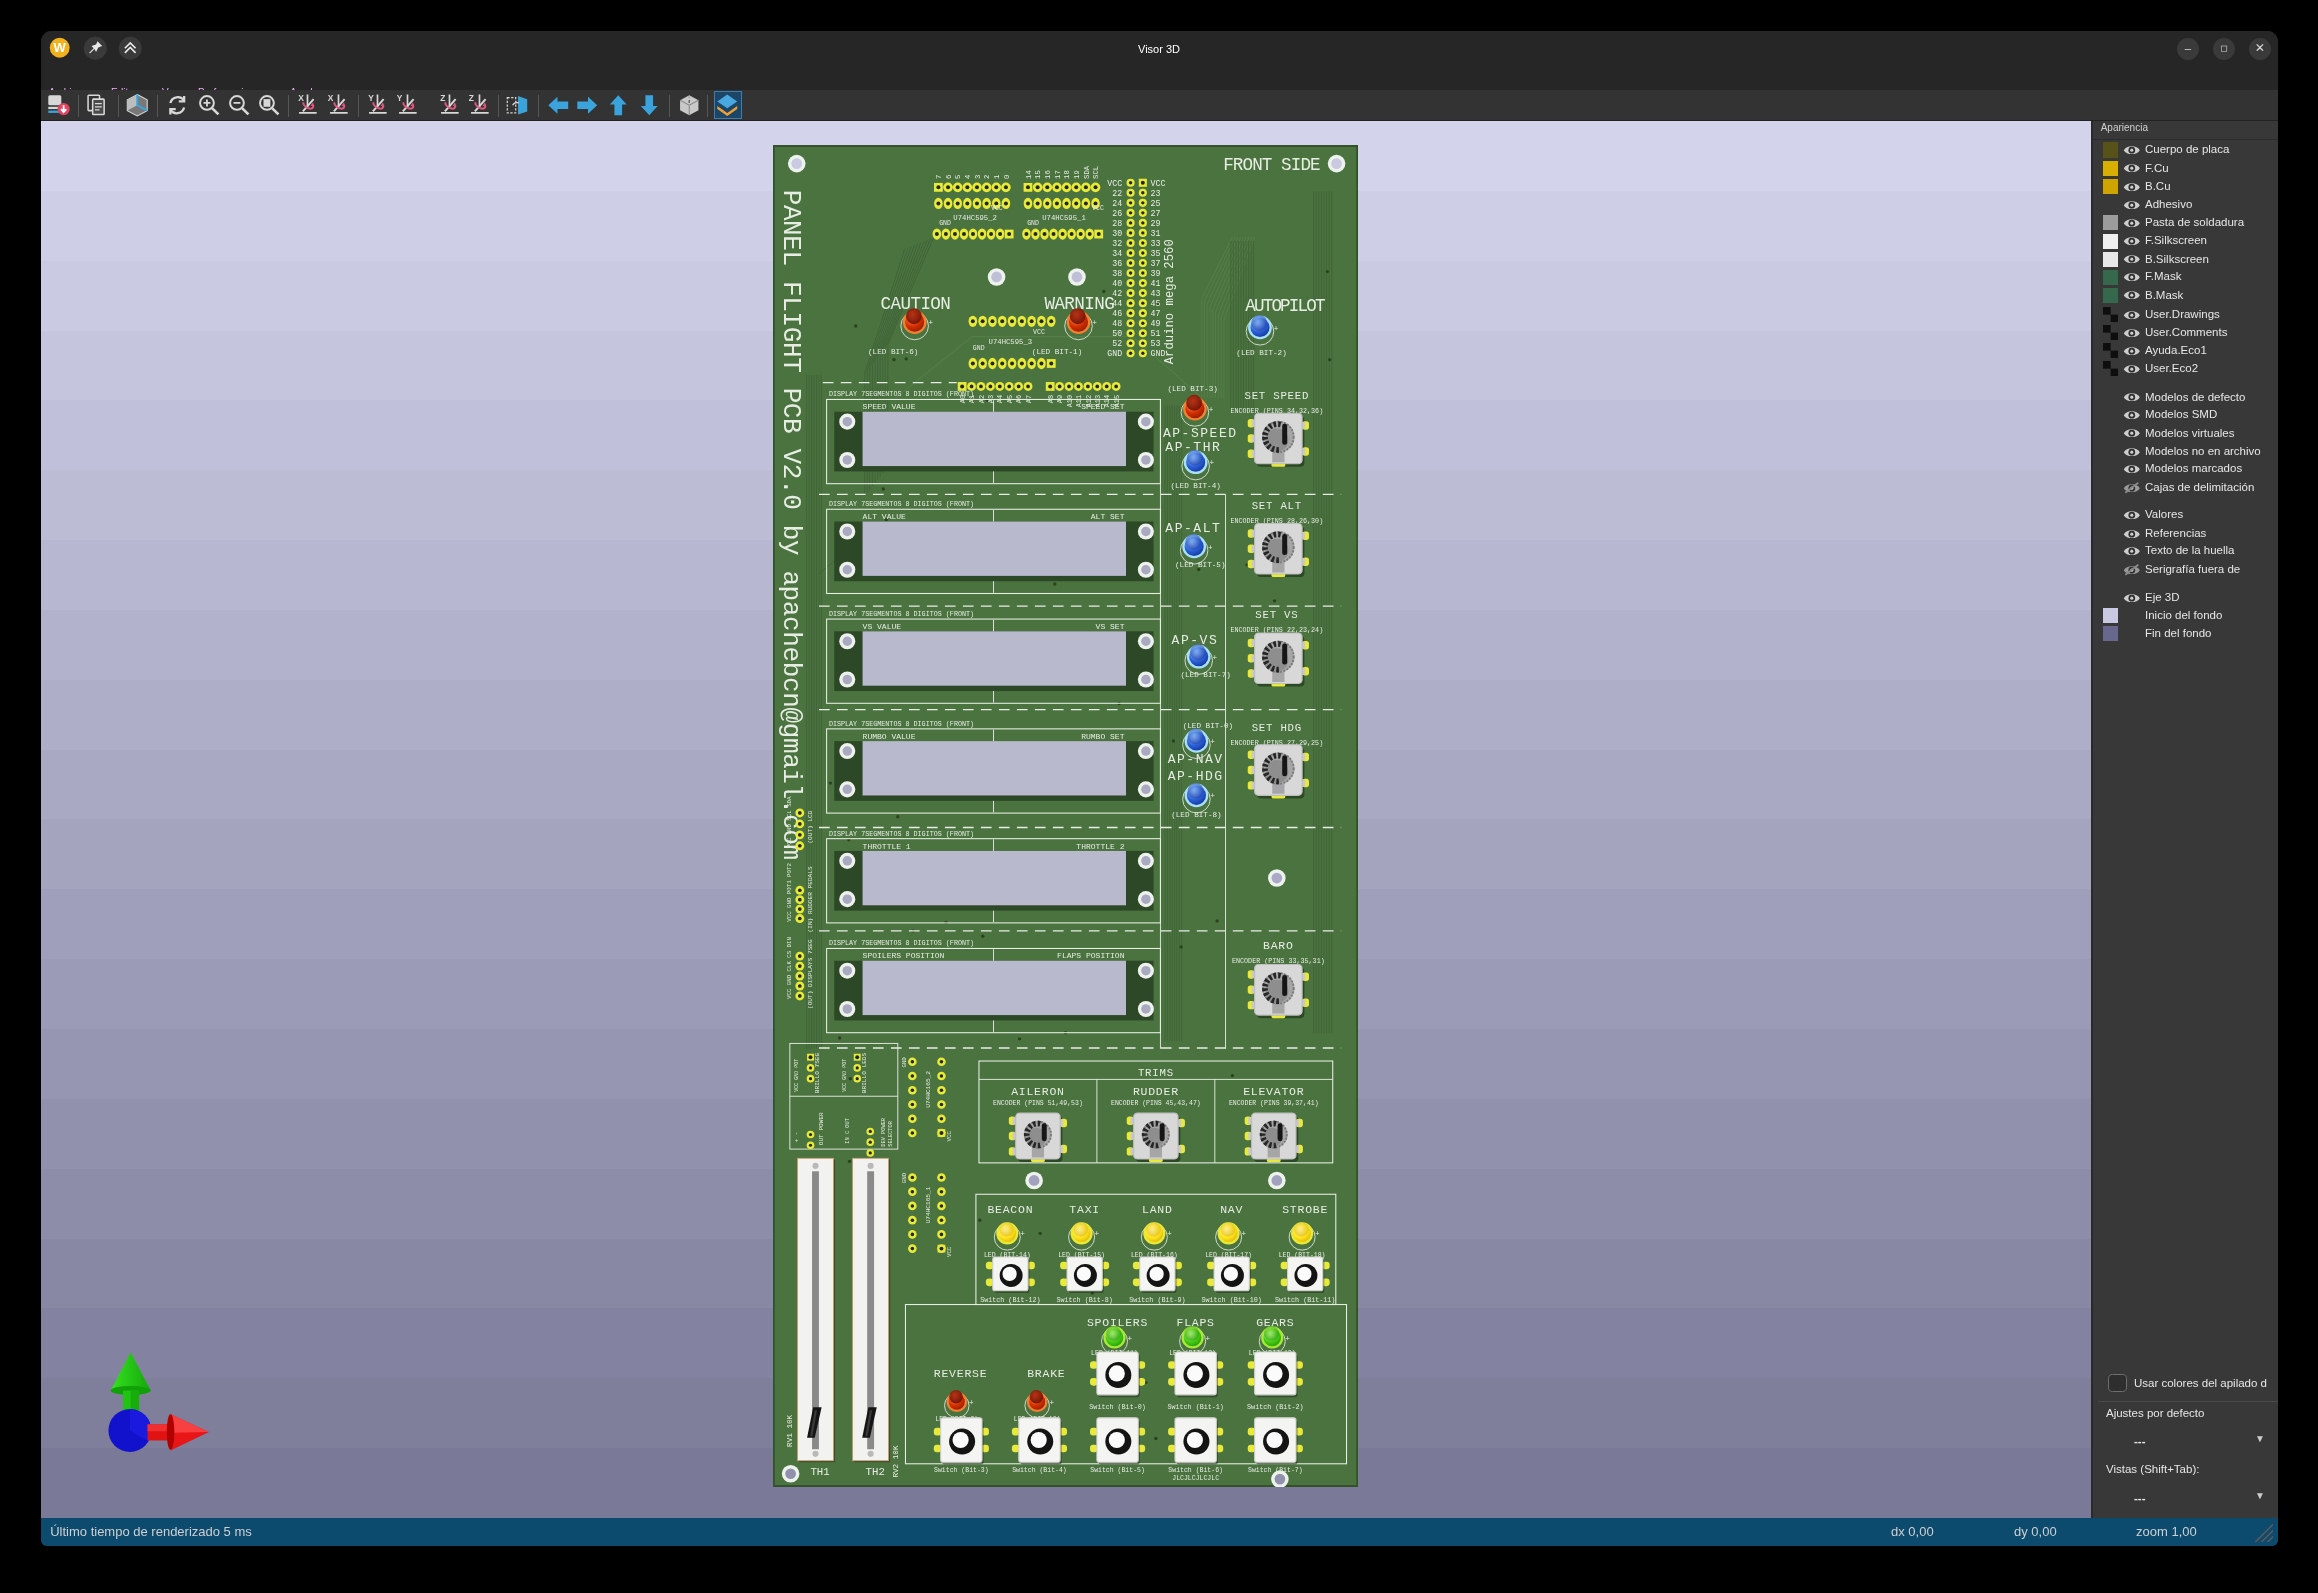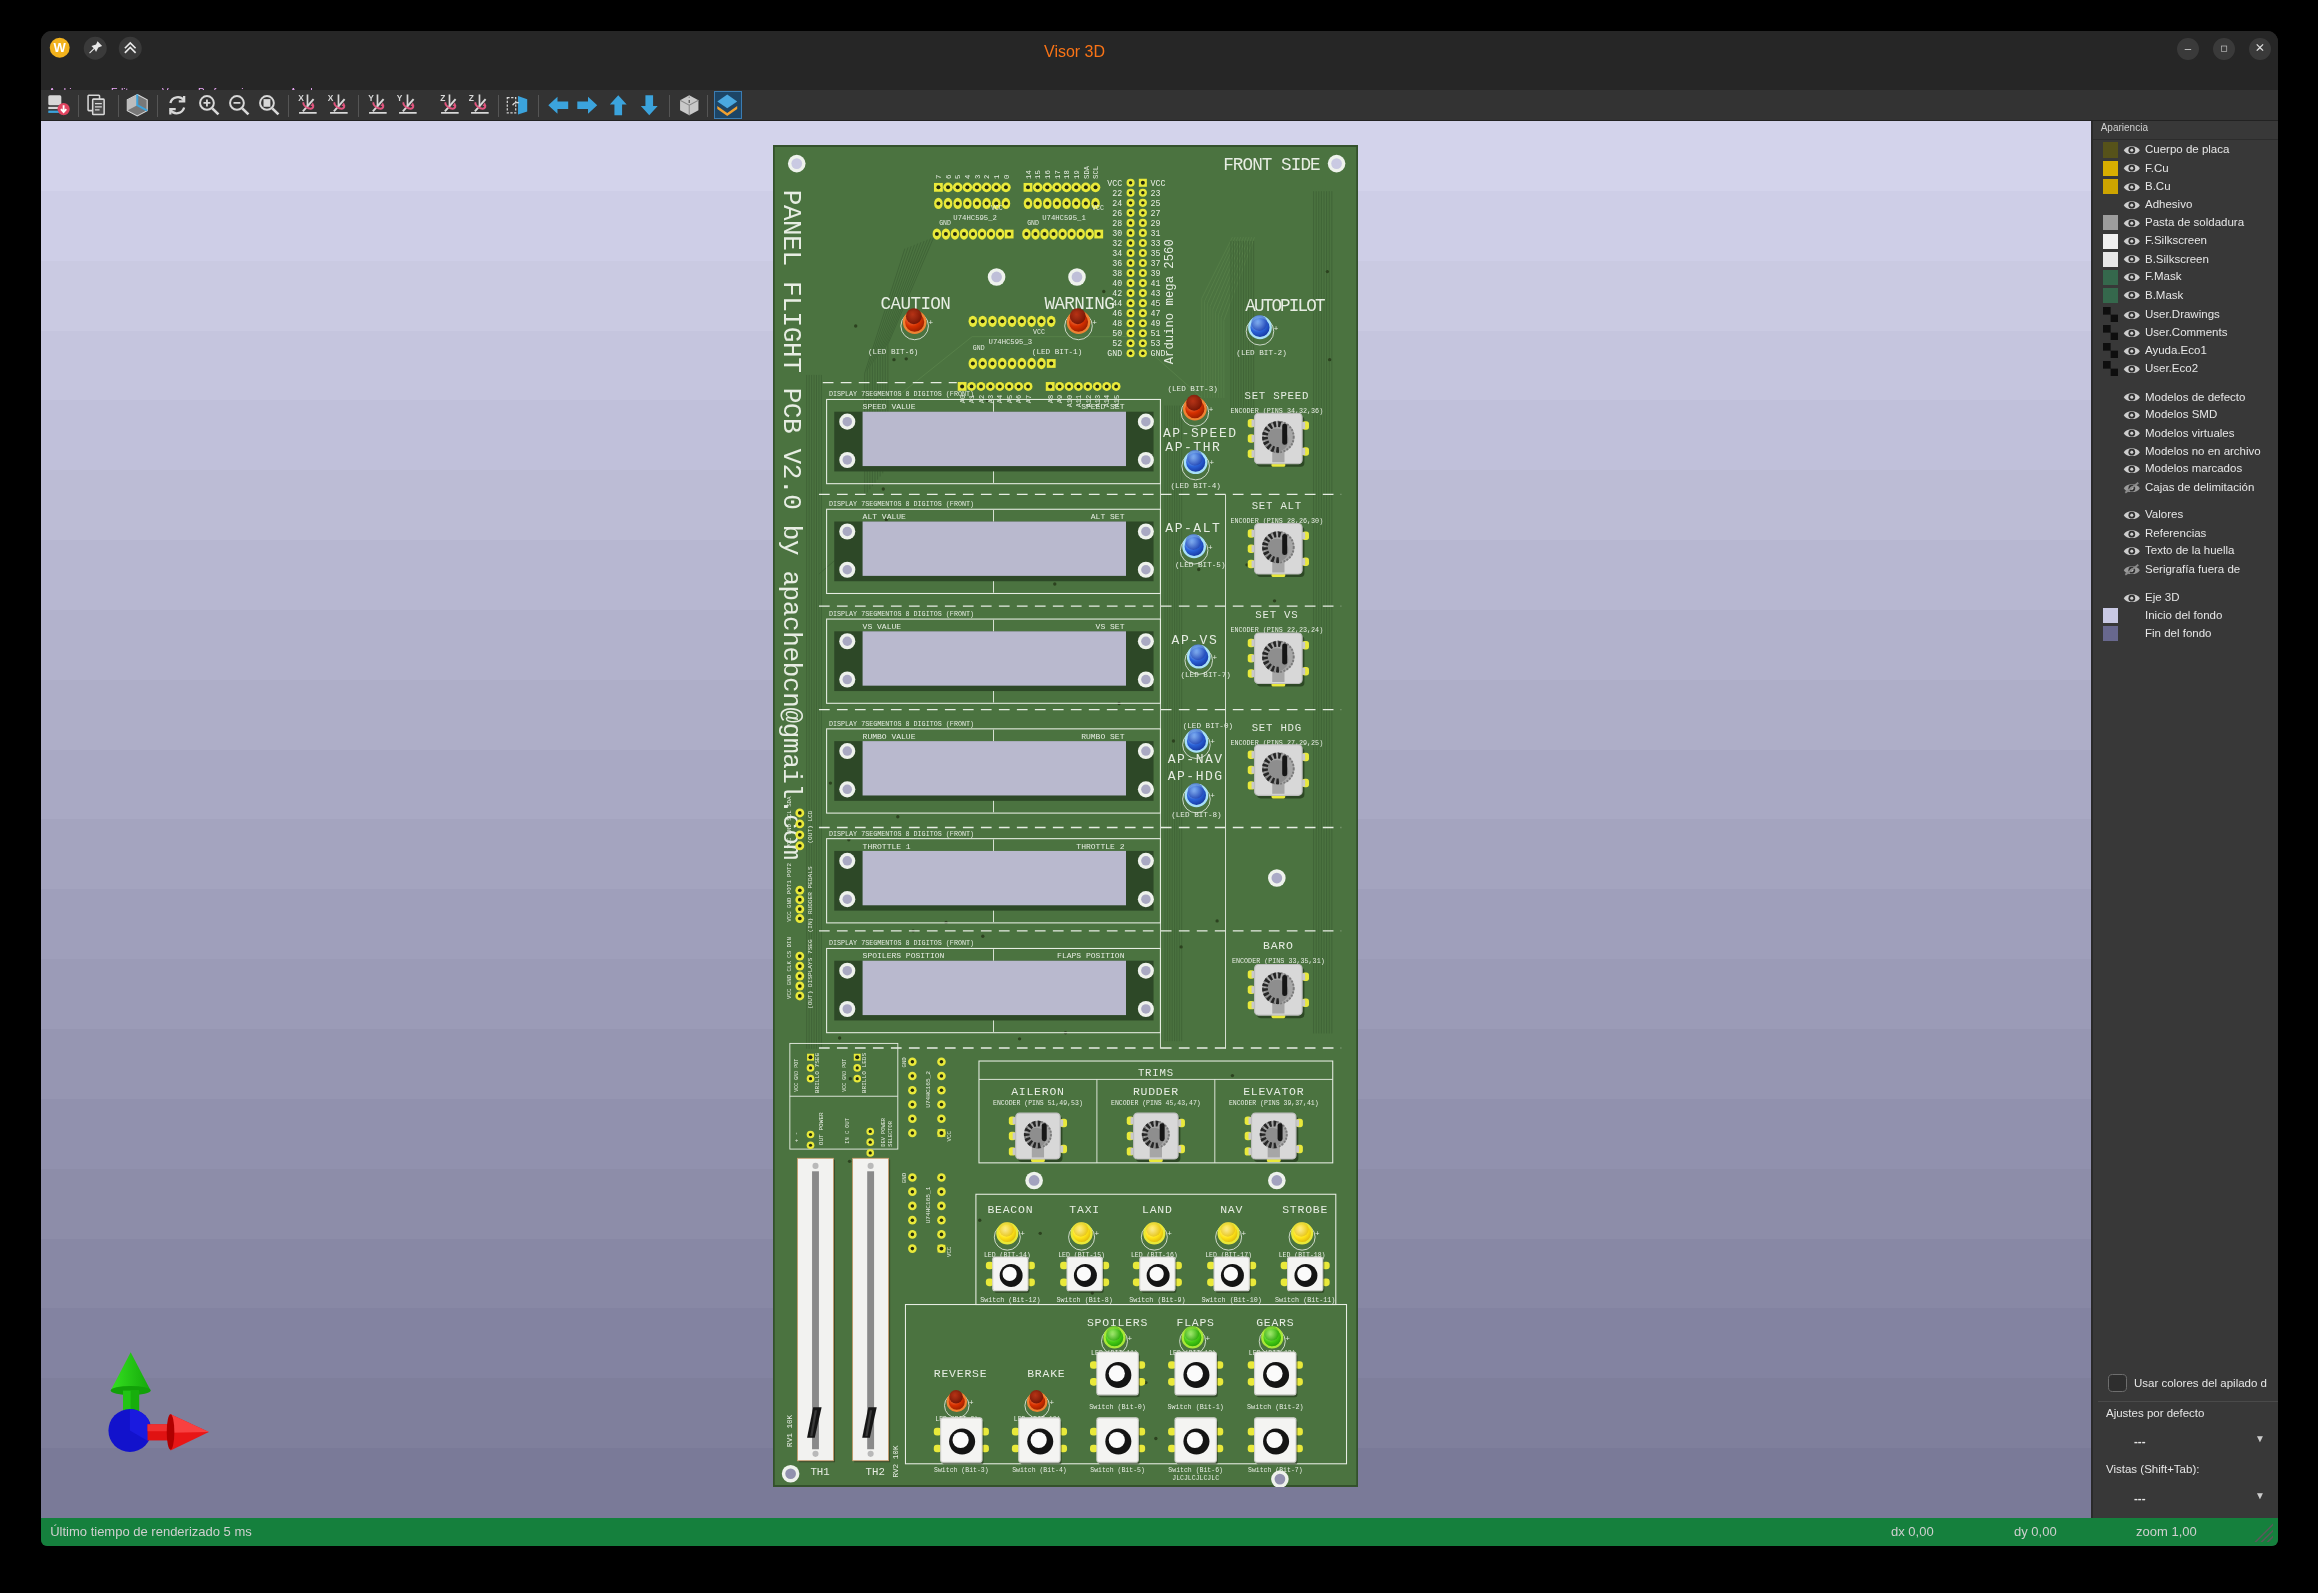--- a/index.html
+++ b/index.html
@@ -3,41 +3,41 @@
 *{margin:0;padding:0;box-sizing:border-box}
 html,body{width:2319px;height:1593px;background:#000;font-family:"Liberation Sans",sans-serif;overflow:hidden}
 #win{position:absolute;left:41px;top:31px;width:2237px;height:1515px;background:#262626;border-radius:10.7px 10.7px 6.1px 6.1px;overflow:hidden}
 #titlebar{position:absolute;left:0;top:0;width:100%;height:59px;background:#262626}
 .menu{position:absolute;top:56px;font-size:10px;color:#f0abfc}
 #toolbar{position:absolute;left:0;top:59px;width:100%;height:31px;background:#333333;border-bottom:0.8px solid #222}
 .tsep{position:absolute;top:64px;width:0.8px;height:22px;background:#555}
 .ticon{position:absolute;top:62px}
 #viewport{position:absolute;left:0;top:90px;width:2050px;height:1397px}
 #rpanel{position:absolute;left:2050px;top:90px;width:187px;height:1397px;background:#383838;border-left:2.3px solid #2a2a2a;overflow:hidden}
-#statusbar{position:absolute;left:0;top:1487px;width:100%;height:27.6px;background:#15803d;color:#cfcfcf;font-size:13px}
+#statusbar{position:absolute;left:0;top:1487px;width:100%;height:27.6px;background:#0c4a6e;color:#cfcfcf;font-size:13px}
 .cbtn{position:absolute;top:6.9px;width:22px;height:22px;border-radius:50%;background:#3a3a3a;color:#dcdcdc;text-align:center;line-height:20.7px;font-size:11.5px}
 .prow{position:absolute;color:#e6e6e6;font-size:11.5px;font-weight:normal;white-space:nowrap}
 .sw{position:absolute;width:15.3px;height:15.3px}
 .eye{position:absolute}
 </style></head><body>
 <div id="win">
     <div id="titlebar">
       <svg style="position:absolute;left:7.7px;top:6.1px" width="21.4" height="21.4" viewBox="0 0 28 28">
         <circle cx="14" cy="14" r="13" fill="#f2b21d"></circle>
         <text x="14" y="20" text-anchor="middle" font-family="Liberation Sans" font-size="17" font-weight="bold" fill="#fff">W</text>
       </svg>
       <svg style="position:absolute;left:42px;top:5.4px" width="24.5" height="24.5" viewBox="0 0 32 32">
         <circle cx="16" cy="16" r="15" fill="#3a3a3a"></circle>
         <path d="M19 7 L25 13 L20 15 L17 21 L15 17 L9 23 L8 22 L14 16 L11 13 L17 11 Z" fill="#e8e8e8"></path>
       </svg>
       <svg style="position:absolute;left:77px;top:5.4px" width="24.5" height="24.5" viewBox="0 0 32 32">
         <circle cx="16" cy="16" r="15" fill="#3a3a3a"></circle>
         <path d="M9 16 L16 9 L23 16 M9 22 L16 15 L23 22" fill="none" stroke="#e8e8e8" stroke-width="2.2"></path>
       </svg>
-      <div style="position:absolute;left:1003px;top:11.5px;width:230px;text-align:left;font-size:16px;color:#f97316">Visor 3D</div>
+      <div style="position:absolute;left:1003px;top:11.5px;width:230px;text-align:center;font-size:11px;color:#ffffff">Visor 3D</div>
       <div class="cbtn" style="left:2136px">–</div>
       <div class="cbtn" style="left:2172px;font-size:9.2px">◻</div>
       <div class="cbtn" style="left:2208px;font-size:12.3px">✕</div>
       <div class="menu" style="left:7.7px">Archivo</div>
       <div class="menu" style="left:70px">Editar</div>
       <div class="menu" style="left:121px">Ver</div>
       <div class="menu" style="left:157px">Preferencias</div>
       <div class="menu" style="left:249px">Ayuda</div>
     </div>
     <div id="toolbar"></div>

